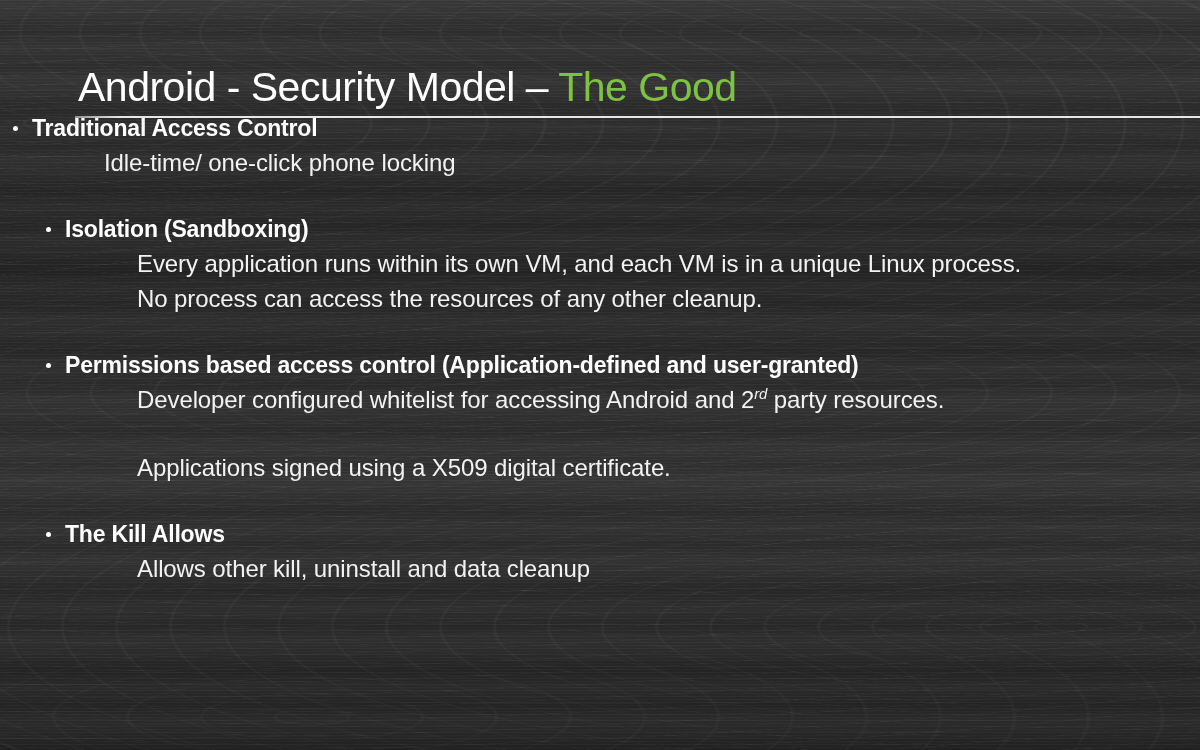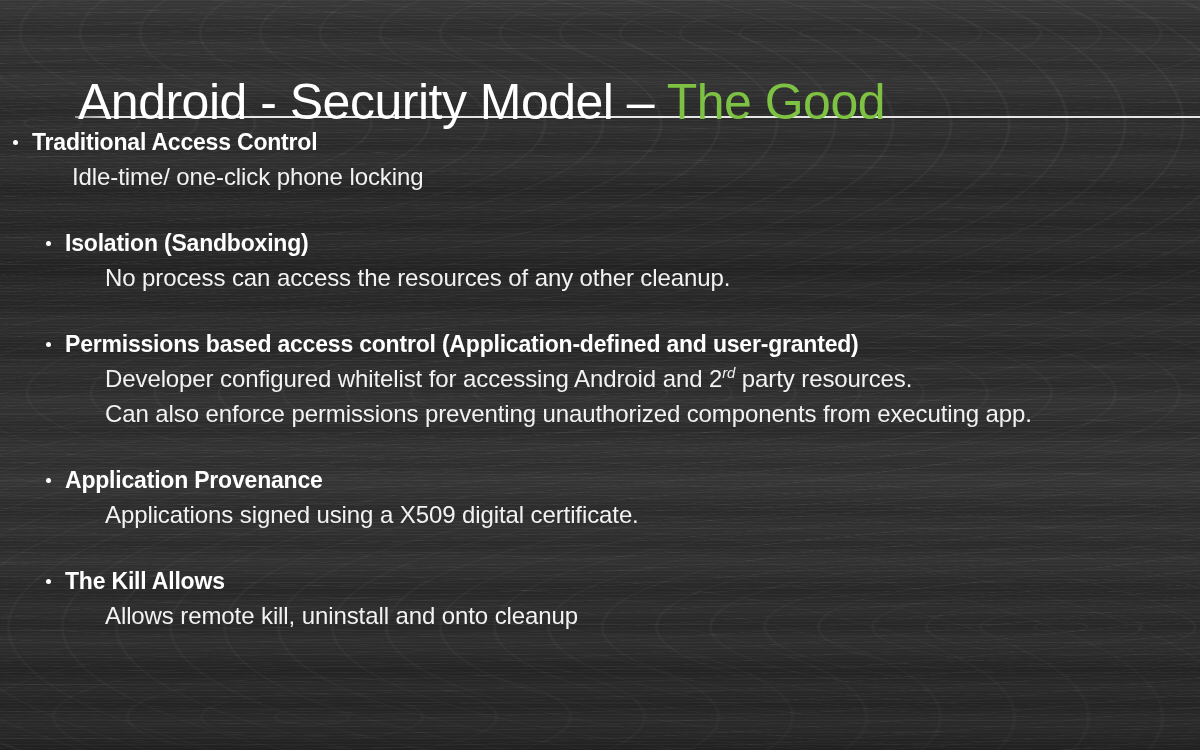--- a/index.html
+++ b/index.html
@@ -104,27 +104,26 @@
     pointer-events:none;
   }
 
   
   .title-block {
     position:absolute;
     left:78px; top:58px;
     width:1122px; height:60px;
   }
   .title-text {
-    font-size:50px;
+    font-size:41px;
     font-weight:400;
     line-height:58px;
     letter-spacing:-0.5px;
     white-space:nowrap;
     color:#ffffff;
-    margin-top:15px;
   }
   .title-main { color:#ffffff; }
   .title-accent { color:#7dc242; }
 
   
   .title-reflection {
     position:absolute;
     left:78px; top:118px;
     width:1122px; height:34px;
     overflow:hidden;
@@ -135,21 +134,21 @@
   .title-rule {
     position:absolute;
     left:75px; top:116px;
     width:1125px; height:2px;
     background:linear-gradient(to right, rgba(235,235,235,0.55), rgba(240,240,240,0.95) 4%, rgba(240,240,240,0.95));
   }
 
   
   .body-block {
     position:absolute;
-    left:0; top:126px;
+    left:0; top:112px;
     width:1200px;
   }
   .bullet-group { position:relative; }
   .bullet-group + .bullet-group { margin-top:33px;margin-left:33px; }
 
   .bullet-head {
     position:relative;
     padding-left:32px;
     font-size:23px;
     font-weight:700;
@@ -159,21 +158,21 @@
     letter-spacing:-0.2px;
   }
   .bullet-dot {
     position:absolute;
     left:13px; top:14px;
     width:5px; height:5px;
     border-radius:50%;
     background:#ffffff;
   }
   .bullet-sub {
-    padding-left:72px;
+    padding-left:104px;
     font-size:24px;
     font-weight:400;
     line-height:35px;
     color:#f2f2f2;
     white-space:nowrap;
     letter-spacing:-0.1px;
   }
   .bullet-sub sup {
     font-size:0.62em;
     vertical-align:super;
@@ -211,42 +210,38 @@
         <span>Traditional Access Control</span>
       </div>
       <div class="bullet-sub"><span>Idle-time/ one-click phone locking</span></div>
     </div>
 
     <div class="bullet-group">
       <div class="bullet-head">
         <span class="bullet-dot"></span>
         <span>Isolation (Sandboxing)</span>
       </div>
+      <div class="bullet-sub"><span>Every application runs within its own VM, and each VM is in a unique Linux  process.</span></div>
       <div class="bullet-sub"><span>No process can access the resources of any other cleanup.</span></div>
     </div>
 
     <div class="bullet-group">
       <div class="bullet-head">
         <span class="bullet-dot"></span>
         <span>Permissions based access control  (Application-defined and user-granted)</span>
       </div>
       <div class="bullet-sub"><span>Developer configured whitelist for accessing Android and 2</span><sup>rd</sup><span> party resources.</span></div>
-      <div class="bullet-sub"><span>Can also enforce permissions preventing unauthorized components from executing app.</span></div>
-    </div>
-
-    <div class="bullet-group">
-      <div class="bullet-head">
-        <span class="bullet-dot"></span>
-        <span>Application Provenance</span>
-      </div>
+    </div>
+
+    <div class="bullet-group">
       <div class="bullet-sub"><span>Applications signed using a X509 digital certificate.</span></div>
     </div>
 
     <div class="bullet-group">
       <div class="bullet-head">
         <span class="bullet-dot"></span>
         <span>The Kill Allows</span>
       </div>
-      <div class="bullet-sub"><span>Allows remote kill, uninstall and onto cleanup</span></div>
+      <div class="bullet-sub"><span>Allows other kill, uninstall and data cleanup</span></div>
     </div>
 
   </div>
 </div>
 
 </body></html>

